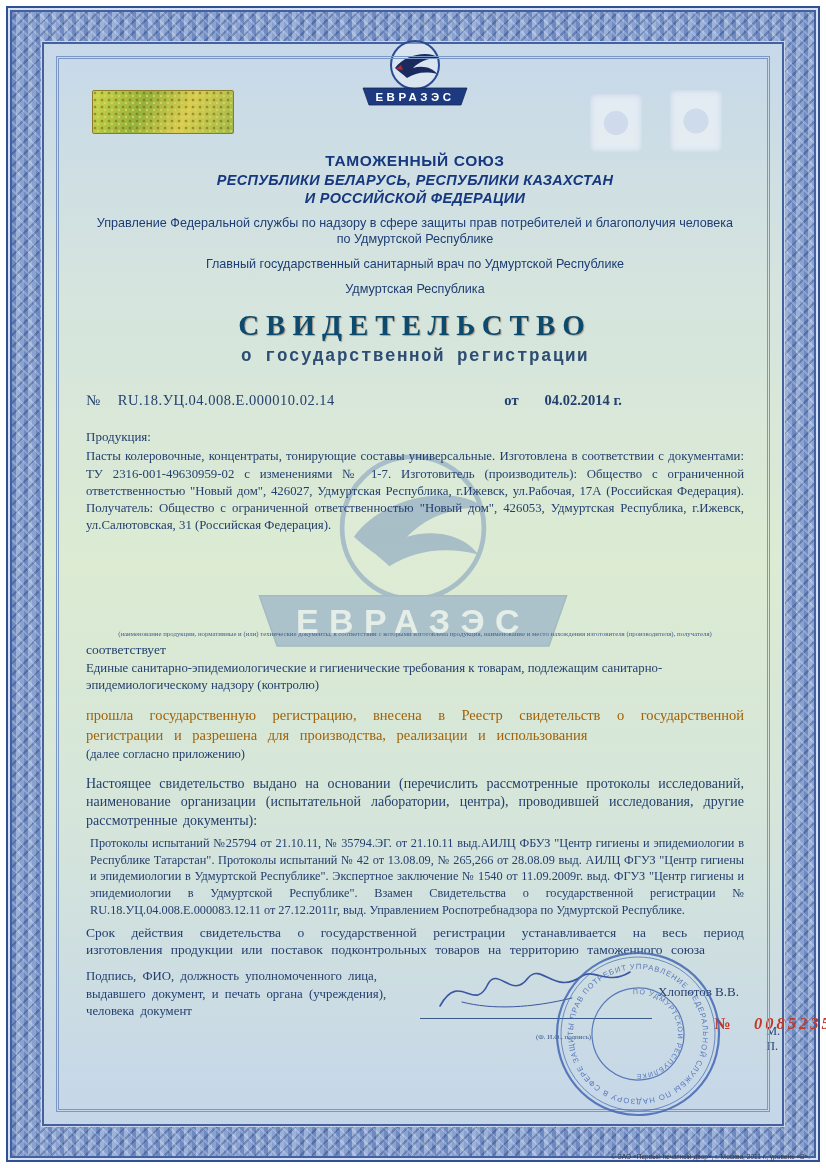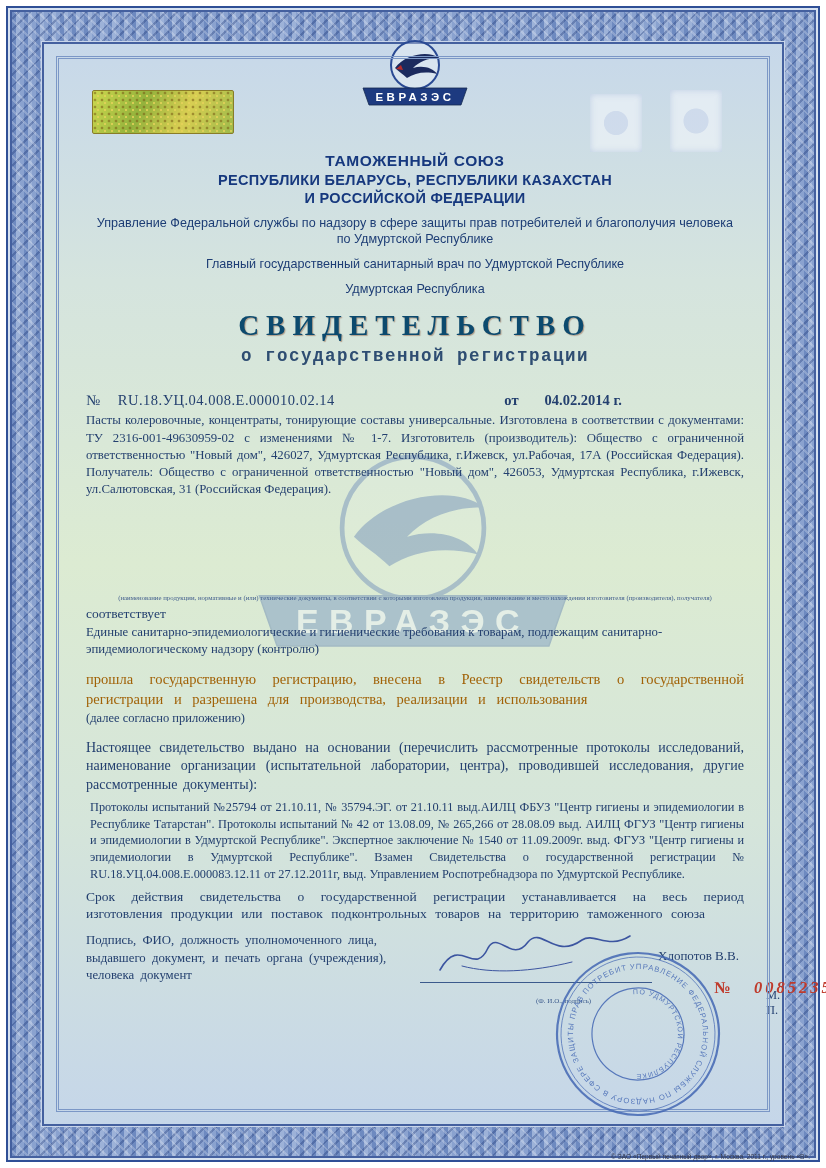--- a/index.html
+++ b/index.html
@@ -46,21 +46,21 @@
     background:
       radial-gradient(circle, rgba(190,205,230,.55) 0 30%, transparent 32%),
       rgba(248,250,253,.55);
     box-shadow: inset 0 0 6px rgba(170,190,220,.65);
   }
   .mark-1 { right:142px; }
   .mark-2 { right:62px; top:48px; height:62px; }
 
   .hdr { text-align:center; margin-top:40px; font-family:"Liberation Sans", sans-serif; color:#16387e; }
   .hdr-l1 { font-size:15.5px; font-weight:bold; letter-spacing:.6px; }
-  .hdr-l2, .hdr-l3 { font-size:14.5px; font-weight:bold; margin-top:2px; letter-spacing:.3px; }
+  .hdr-l2, .hdr-l3 { font-size:14.5px; font-weight:bold; margin-top:2px; letter-spacing:.3px;font-style:italic; }
   .authority { margin-top:9px; font-size:12.6px; line-height:1.28; color:#1d3d75; font-family:"Liberation Sans", sans-serif; }
   .pre { white-space:pre-line; }
   .hdr-caption { margin-top:12px; font-size:7.5px; color:#44608e; text-align:center; letter-spacing:.2px; }
 
   .title-block { text-align:center; margin-top:12px; }
   .doc-title {
     font-size:29px; font-weight:bold; letter-spacing:7px; color:#0c4a6e;
     text-shadow:1px 1px 1px rgba(130,70,40,.45); font-family:"Liberation Serif", serif;
   }
   .doc-subtitle { margin-top:4px; font-size:17.5px; font-weight:bold; letter-spacing:1.5px; color:#2e4d72; font-family:Liberation Mono, monospace; }
@@ -151,20 +151,21 @@
 
     <div class="number-row">
       <span>№</span>
       <span class="num">RU.18.УЦ.04.008.Е.000010.02.14</span>
       <span class="date-grp">
         <span>от</span>
         <span>04.02.2014 г.</span>
       </span>
     </div>
 
+    <div class="product-label">Продукция:</div>
     <div class="product-desc">Пасты колеровочные, концентраты, тонирующие составы универсальные. Изготовлена в соответствии с документами: ТУ 2316-001-49630959-02 с изменениями № 1-7. Изготовитель (производитель): Общество с ограниченной ответственностью "Новый дом", 426027, Удмуртская Республика, г.Ижевск, ул.Рабочая, 17А (Российская Федерация).  Получатель: Общество с ограниченной ответственностью "Новый дом", 426053, Удмуртская Республика, г.Ижевск, ул.Салютовская, 31 (Российская Федерация).</div>
     <div class="product-caption">(наименование продукции, нормативные и (или) технические документы, в соответствии с которыми изготовлена продукция, наименование и место нахождения изготовителя (производителя), получателя)</div>
 
     <div class="compliance-label">соответствует</div>
     <div class="compliance-text">Единые санитарно-эпидемиологические и гигиенические требования к товарам, подлежащим санитарно-эпидемиологическому надзору (контролю)</div>
 
     <div class="reg-para">прошла государственную регистрацию, внесена в Реестр свидетельств о государственной регистрации и разрешена для производства, реализации и использования</div>
     <div class="reg-note">(далее согласно приложению)</div>
 
     <div class="basis-intro">Настоящее свидетельство выдано на основании (перечислить рассмотренные протоколы исследований, наименование организации (испытательной лаборатории, центра), проводившей исследования, другие рассмотренные документы):</div>

